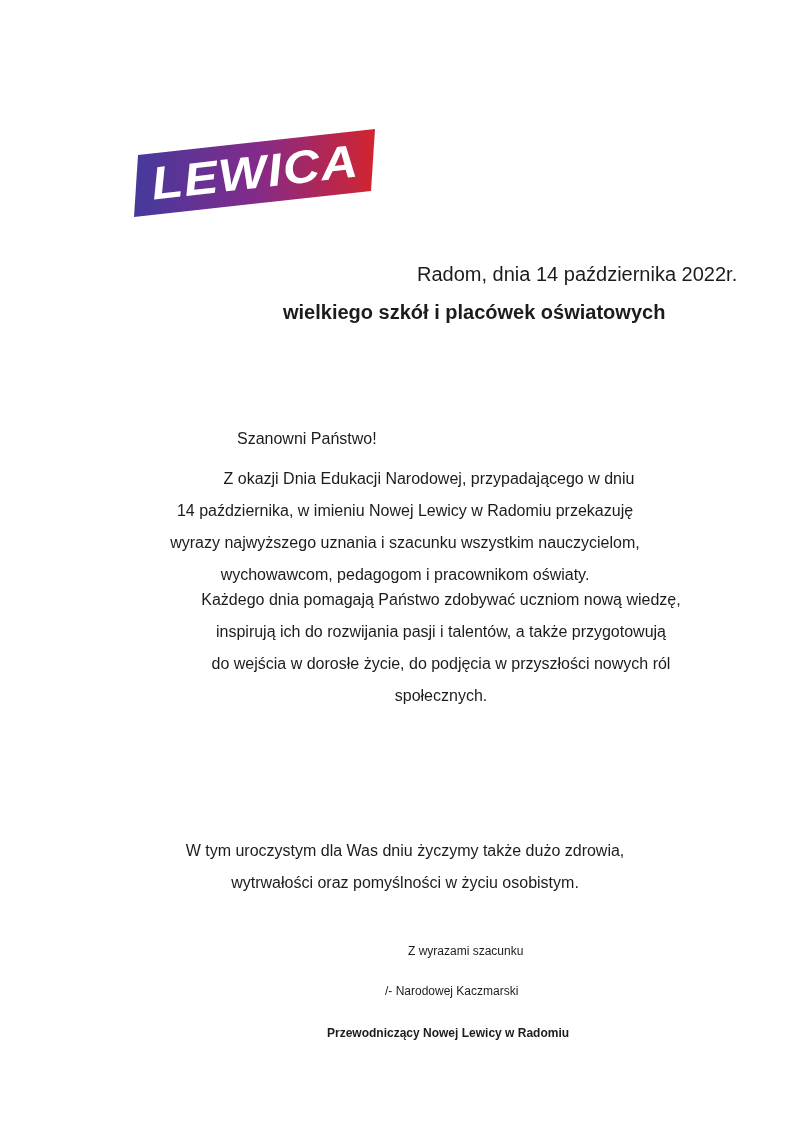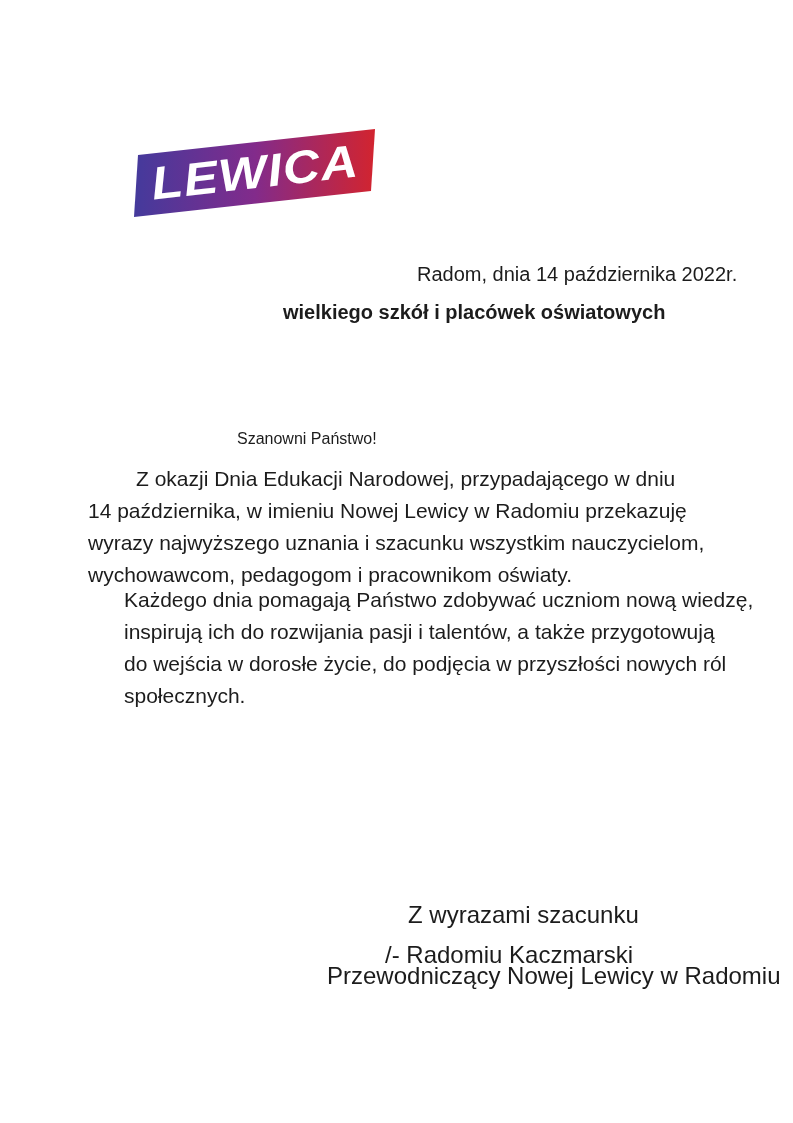--- a/index.html
+++ b/index.html
@@ -50,39 +50,41 @@
     white-space: nowrap;
   }
   .salutation {
     left: 237px;
     top: 425px;
     font-size: 16px;
     line-height: 28px;
     white-space: nowrap;
   }
   .para {
-    left: 88px;
+    left: 80px;
     width: 650px;
-    font-size: 21px;
+    font-size: 16px;
     line-height: 32px;
     white-space: pre-line;
+    text-align: center;
   }
   .para.p1 { top: 463px; text-indent: 48px; }
   .para.p2 { top: 584px; margin-left: 36px; }
   .para.p3 { top: 716px; }
   .para.p4 { top: 835px; }
 
   .sig {
-    font-size: 24px;
+    font-size: 12px;
     line-height: 28px;
     white-space: nowrap;
+    margin-top: 36px;
   }
   .sig.closing { left: 408px; top: 901px; }
   .sig.name    { left: 385px; top: 941px; }
-  .sig.title   { left: 327px; top: 962px; }
+  .sig.title   { left: 327px; top: 983px; font-weight: bold; }
 </style>
 </head>
 <body>
 
 <div class="page">
 
   <div class="abs logo-wrap">
     <svg viewBox="0 0 244 92" xmlns="http://www.w3.org/2000/svg">
       <defs>
         <linearGradient id="lewica-grad" x1="0" y1="0" x2="1" y2="0">
@@ -107,18 +109,20 @@
   <div class="abs salutation">Szanowni Państwo!</div>
 
   <div class="abs para p1">Z okazji Dnia Edukacji Narodowej, przypadającego w dniu
 14 października, w imieniu Nowej Lewicy w Radomiu przekazuję
 wyrazy najwyższego uznania i szacunku wszystkim nauczycielom,
 wychowawcom, pedagogom i pracownikom oświaty.</div>
   <div class="abs para p2">Każdego dnia pomagają Państwo zdobywać uczniom nową wiedzę,
 inspirują ich do rozwijania pasji i talentów, a także przygotowują
 do wejścia w dorosłe życie, do podjęcia w przyszłości nowych ról
 społecznych.</div>
+  <div class="abs para p4">W tym uroczystym dla Was dniu życzymy także dużo zdrowia,
+wytrwałości oraz pomyślności w życiu osobistym.</div>
 
   <div class="abs sig closing">Z wyrazami szacunku</div>
-  <div class="abs sig name">/- Radomiu Kaczmarski</div>
+  <div class="abs sig name">/- Narodowej Kaczmarski</div>
   <div class="abs sig title">Przewodniczący Nowej Lewicy w Radomiu</div>
 
 </div>
 
 </body></html>

